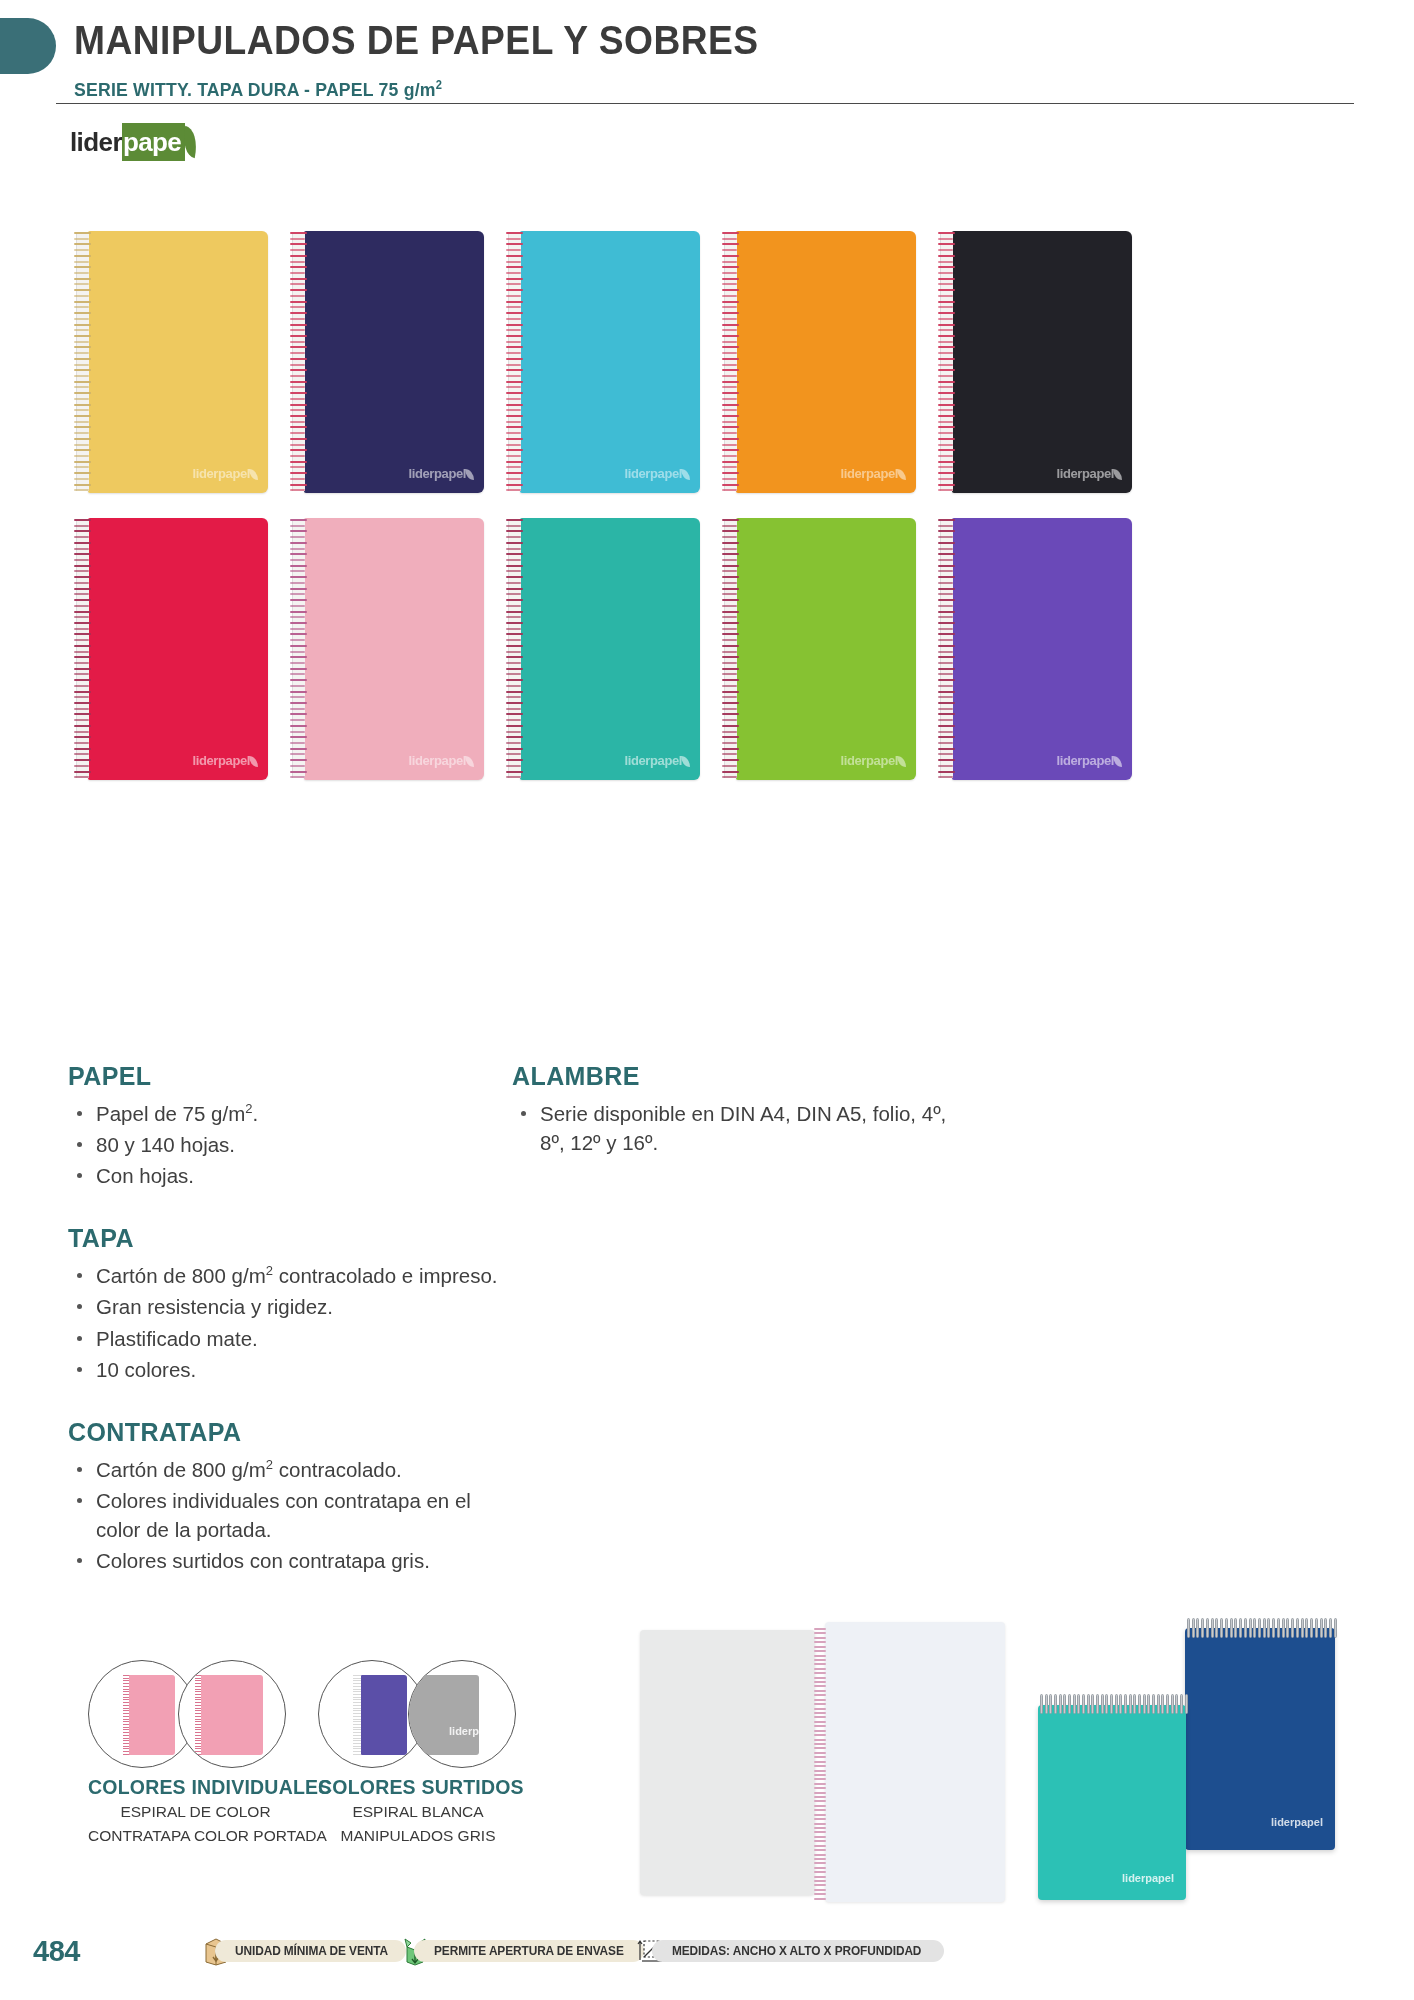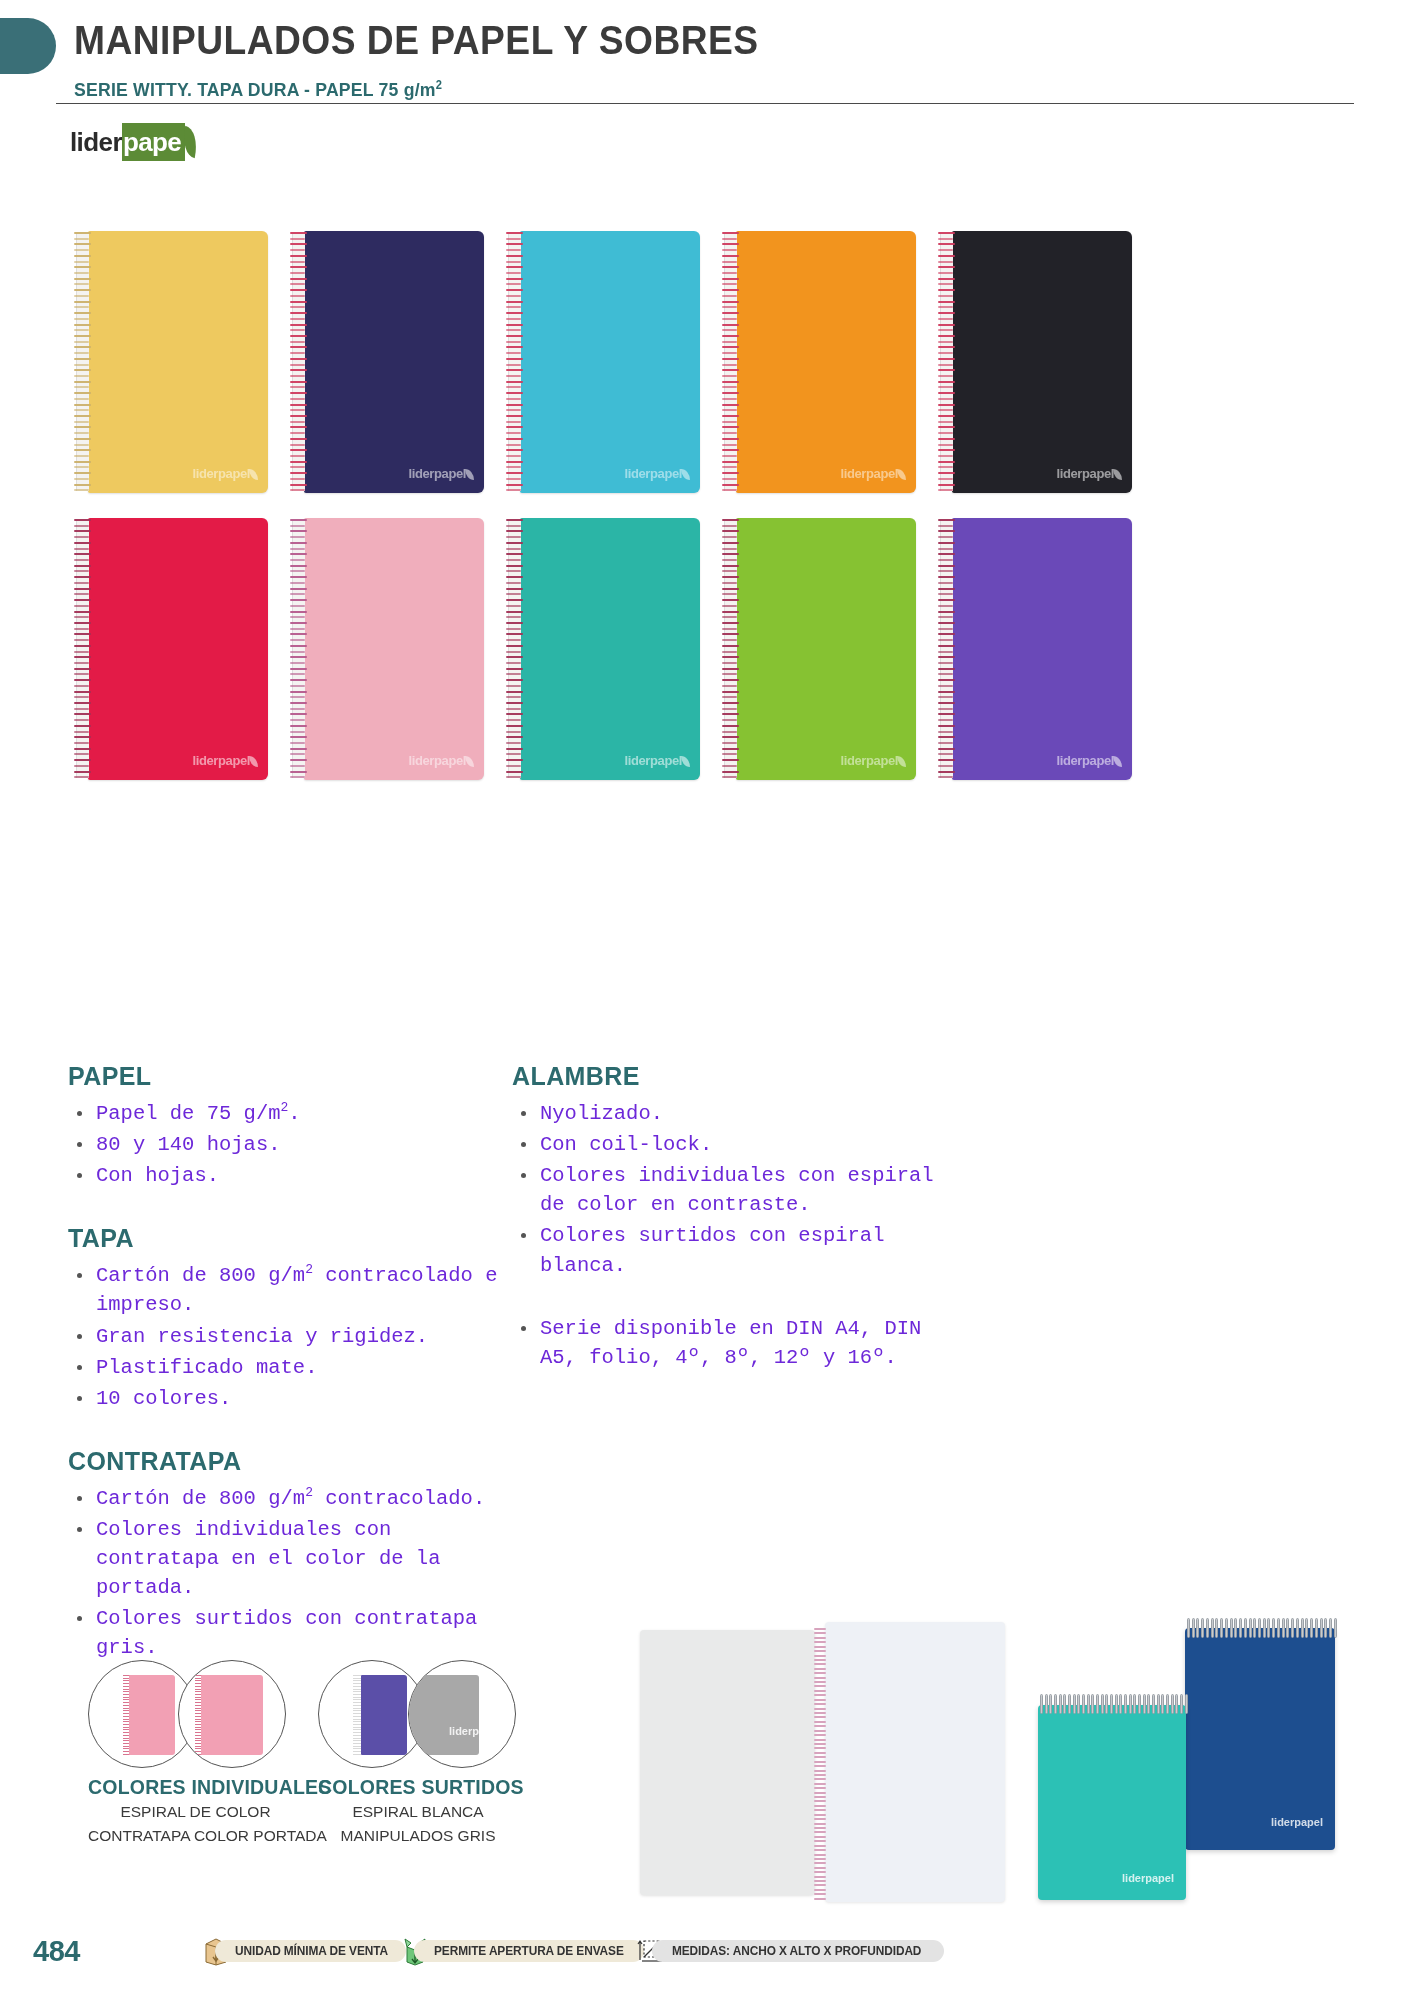--- a/index.html
+++ b/index.html
@@ -91,23 +91,22 @@
 
   
   .spec-col { position: absolute; }
   .spec-h {
     color: #2c6a6e; font-weight: bold; font-size: 25px;
     letter-spacing: 0.4px; margin-bottom: 8px;
   }
   .spec-ul { list-style: none; margin-bottom: 34px; }
   .spec-ul li {
     position: relative; padding-left: 28px;
-    font-size: 20.5px; color: #6d28d9; line-height: 1.42;
+    font-size: 20.5px; color: #404040; line-height: 1.42;
     margin-bottom: 2px;
-    font-family: Liberation Mono, monospace;
   }
   .spec-ul li::before {
     content: ""; position: absolute; left: 9px; top: 12px;
     width: 5px; height: 5px; border-radius: 50%; background: #555;
   }
   .spec-ul li sup { font-size: 13px; vertical-align: super; }
 
   
   .venn-wrap { position: absolute; }
   .venn { position: relative; width: 200px; height: 108px; }
@@ -722,26 +721,20 @@
       <div class="spec-h">CONTRATAPA</div>
       <ul class="spec-ul">
         <li>Cartón de 800 g/m<sup>2</sup> contracolado.</li>
         <li>Colores individuales con contratapa en el color de la portada.</li>
         <li>Colores surtidos con contratapa gris.</li>
       </ul>
     </div>
   <div class="spec-col" id="spec-right" style="left:512px; top:1062px; width:440px;">
       <div class="spec-h">ALAMBRE</div>
       <ul class="spec-ul">
-        <li>Nyolizado.</li>
-        <li>Con coil-lock.</li>
-        <li>Colores individuales con espiral de color en contraste.</li>
-        <li>Colores surtidos con espiral blanca.</li>
-      </ul>
-      <ul class="spec-ul">
         <li>Serie disponible en DIN A4, DIN A5, folio, 4º, 8º, 12º y 16º.</li>
       </ul>
     </div>
 
   <div class="venn-wrap" style="left:88px; top:1660px; width:215px;">
     <div class="venn">
       <div class="circ left">
         <div class="minispiral" id="vi-spiral-a" style="left:34px;">
             <i style="background: rgb(217, 115, 143); width: 8px;"></i>
             <i style="background: rgb(217, 115, 143); width: 8px;"></i>

